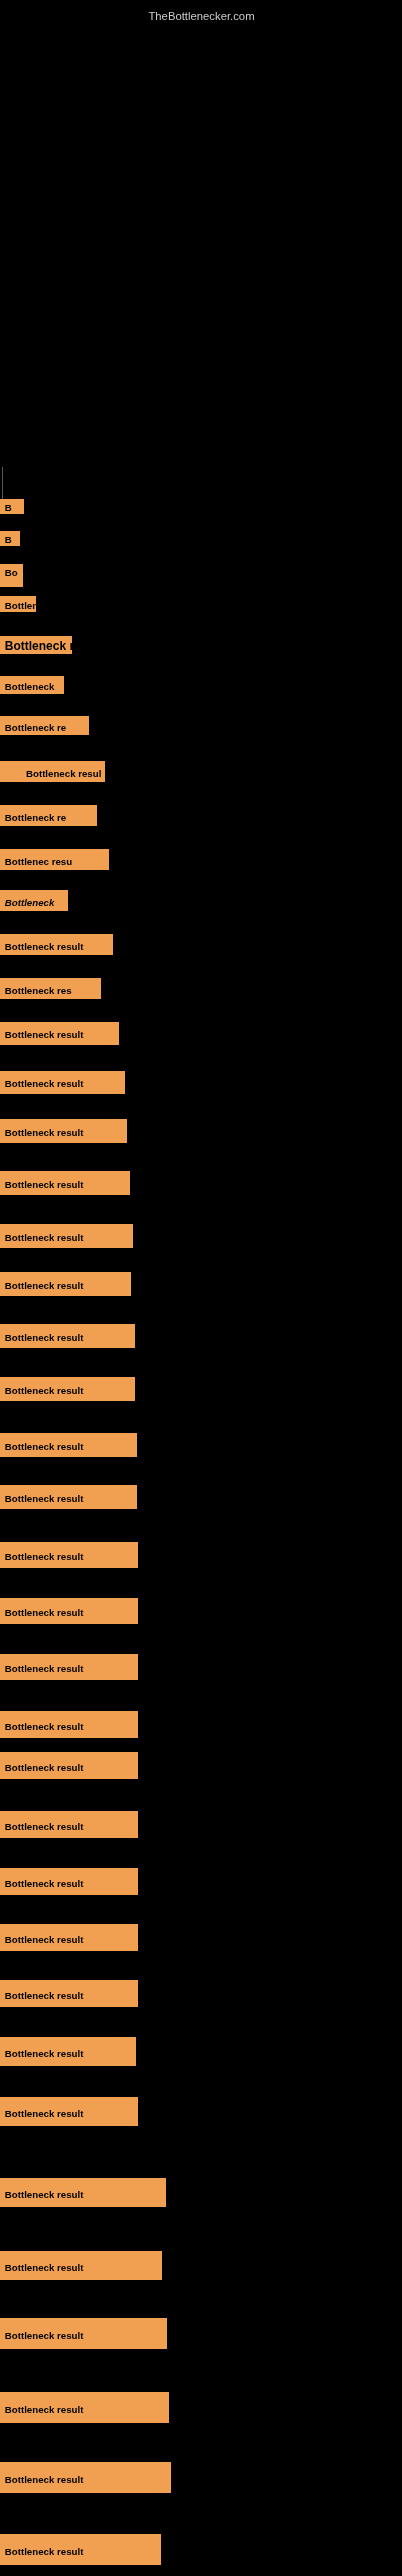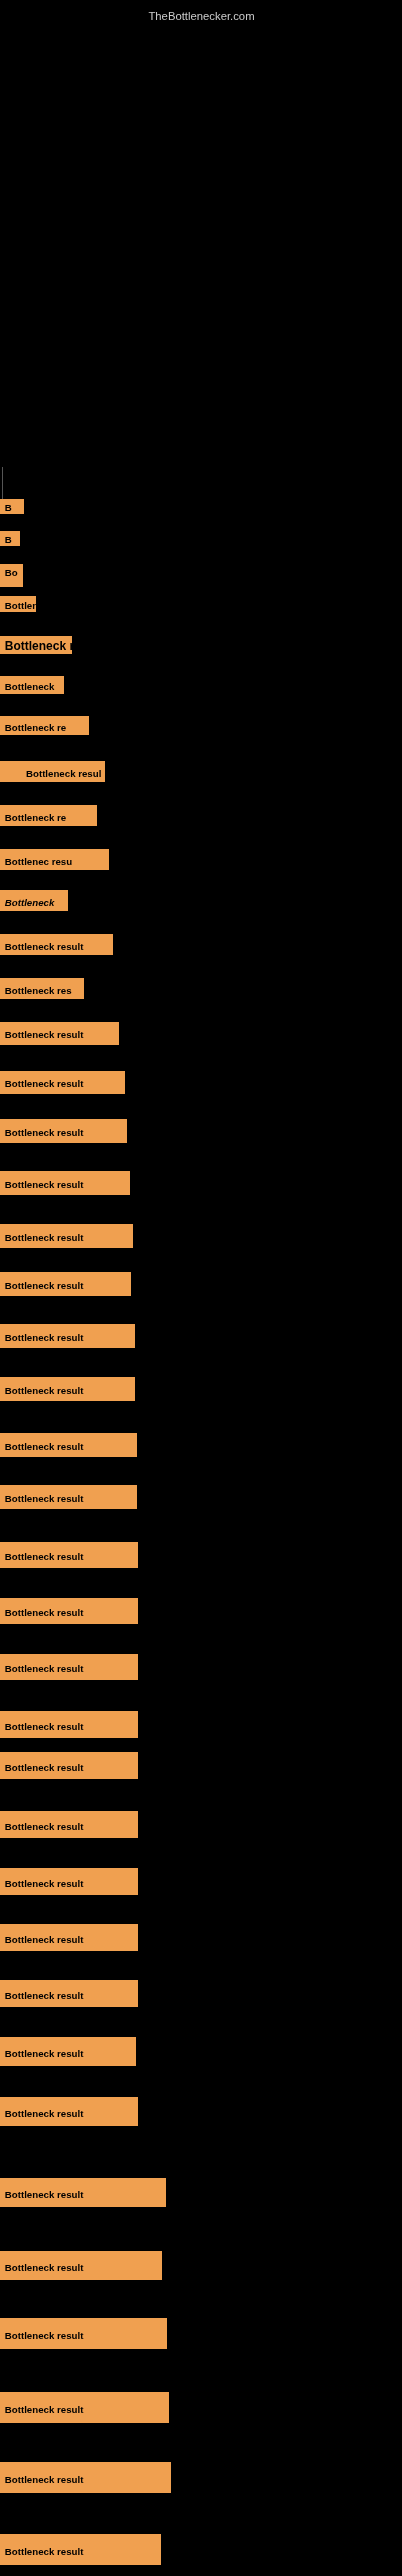--- a/index.html
+++ b/index.html
@@ -56,21 +56,21 @@
 <div class="bottleneck-bar" style="top: 564px; width: 22.5px; height: 23px; line-height: 14.5px; font-size: 9.7px;">Bo</div>
 <div class="bottleneck-bar" style="top: 596px; width: 36px; height: 16px; line-height: 16px; font-size: 9.7px;">Bottlen</div>
 <div class="bottleneck-bar" style="top: 636px; width: 72px; height: 17.7px; line-height: 17.7px; font-size: 12px; text-align: center;">Bottleneck r</div>
 <div class="bottleneck-bar" style="top: 676px; width: 64px; height: 17.7px; line-height: 17.7px; font-size: 9.7px;">Bottleneck</div>
 <div class="bottleneck-bar" style="top: 716px; width: 89px; height: 19.3px; line-height: 19.3px; font-size: 9.7px;">Bottleneck re</div>
 <div class="bottleneck-bar" style="top: 761px; width: 105px; height: 21px; line-height: 21px; font-size: 9.7px; padding-left: 26px;">Bottleneck resul</div>
 <div class="bottleneck-bar" style="top: 805px; width: 97px; height: 21px; line-height: 21px; font-size: 9.7px;">Bottleneck re</div>
 <div class="bottleneck-bar" style="top: 849px; width: 109px; height: 21px; line-height: 21px; font-size: 9.7px;">Bottlenec resu</div>
 <div class="bottleneck-bar" style="top: 890px; width: 68px; height: 21px; line-height: 21px; font-size: 9.7px; font-style: italic;">Bottleneck</div>
 <div class="bottleneck-bar" style="top: 934px; width: 113px; height: 21px; line-height: 21px; font-size: 9.7px;">Bottleneck result</div>
-<div class="bottleneck-bar" style="top: 978px; width: 84px; height: 21px; line-height: 21px; font-size: 9.7px;">Bottleneck res</div>
+<div class="bottleneck-bar" style="top: 978px; width: 101px; height: 21px; line-height: 21px; font-size: 9.7px;">Bottleneck res</div>
 <div class="bottleneck-bar" style="top: 1022px; width: 119px; height: 22.5px; line-height: 22.5px; font-size: 9.7px;">Bottleneck result</div>
 <div class="bottleneck-bar" style="top: 1071px; width: 125px; height: 22.5px; line-height: 22.5px; font-size: 9.7px;">Bottleneck result</div>
 <div class="bottleneck-bar" style="top: 1119px; width: 127px; height: 24px; line-height: 24px; font-size: 9.7px;">Bottleneck result</div>
 <div class="bottleneck-bar" style="top: 1171px; width: 130px; height: 24px; line-height: 24px; font-size: 9.7px;">Bottleneck result</div>
 <div class="bottleneck-bar" style="top: 1224px; width: 133px; height: 24px; line-height: 24px; font-size: 9.7px;">Bottleneck result</div>
 <div class="bottleneck-bar" style="top: 1272px; width: 131px; height: 24px; line-height: 24px; font-size: 9.7px;">Bottleneck result</div>
 <div class="bottleneck-bar" style="top: 1324px; width: 135px; height: 24px; line-height: 24px; font-size: 9.7px;">Bottleneck result</div>
 <div class="bottleneck-bar" style="top: 1377px; width: 135px; height: 24px; line-height: 24px; font-size: 9.7px;">Bottleneck result</div>
 <div class="bottleneck-bar" style="top: 1433px; width: 137px; height: 24px; line-height: 24px; font-size: 9.7px;">Bottleneck result</div>
 <div class="bottleneck-bar" style="top: 1485px; width: 137px; height: 24px; line-height: 24px; font-size: 9.7px;">Bottleneck result</div>

